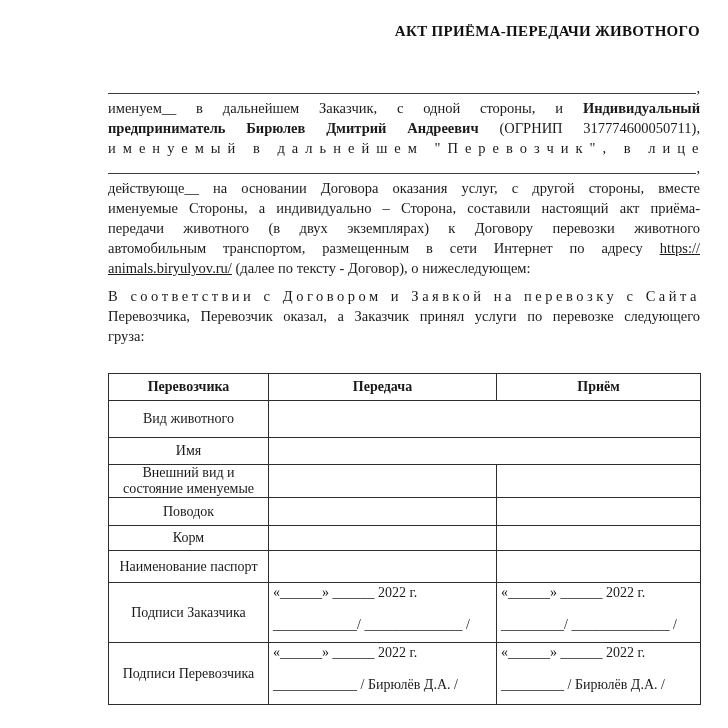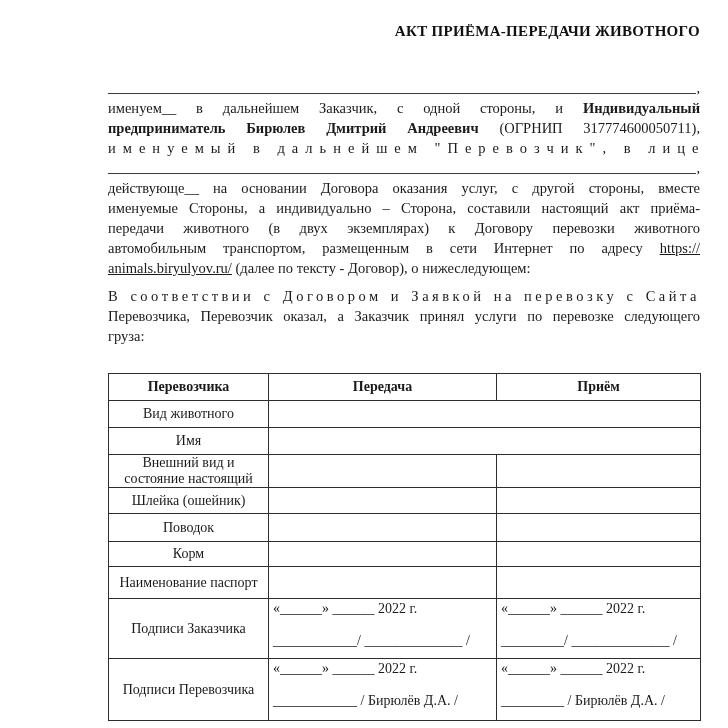--- a/index.html
+++ b/index.html
@@ -82,35 +82,30 @@
           <col class="c1">
           <col class="c2">
           <col class="c3">
         </colgroup>
       <tbody>
           <tr style="height:27px">
         <th class="hdr">Перевозчика</th>
         <th class="hdr">Передача</th>
         <th class="hdr">Приём</th>
       </tr>
-      <tr style="height:27px">
+      <tr style="height:37px">
         <td class="lbl">Вид животного</td>
         <td class="val" colspan="2"></td>
       </tr>
       <tr style="height:27px">
         <td class="lbl">Имя</td>
         <td class="val" colspan="2"></td>
       </tr>
       <tr style="height:33px">
-        <td class="lbl">Внешний вид и состояние настоящий</td>
-        <td class="val"></td>
-        <td class="val"></td>
-      </tr>
-      <tr style="height:26px">
-        <td class="lbl">Шлейка (ошейник)</td>
+        <td class="lbl">Внешний вид и состояние именуемые</td>
         <td class="val"></td>
         <td class="val"></td>
       </tr>
       <tr style="height:28px">
         <td class="lbl">Поводок</td>
         <td class="val"></td>
         <td class="val"></td>
       </tr>
       <tr style="height:25px">
         <td class="lbl">Корм</td>

